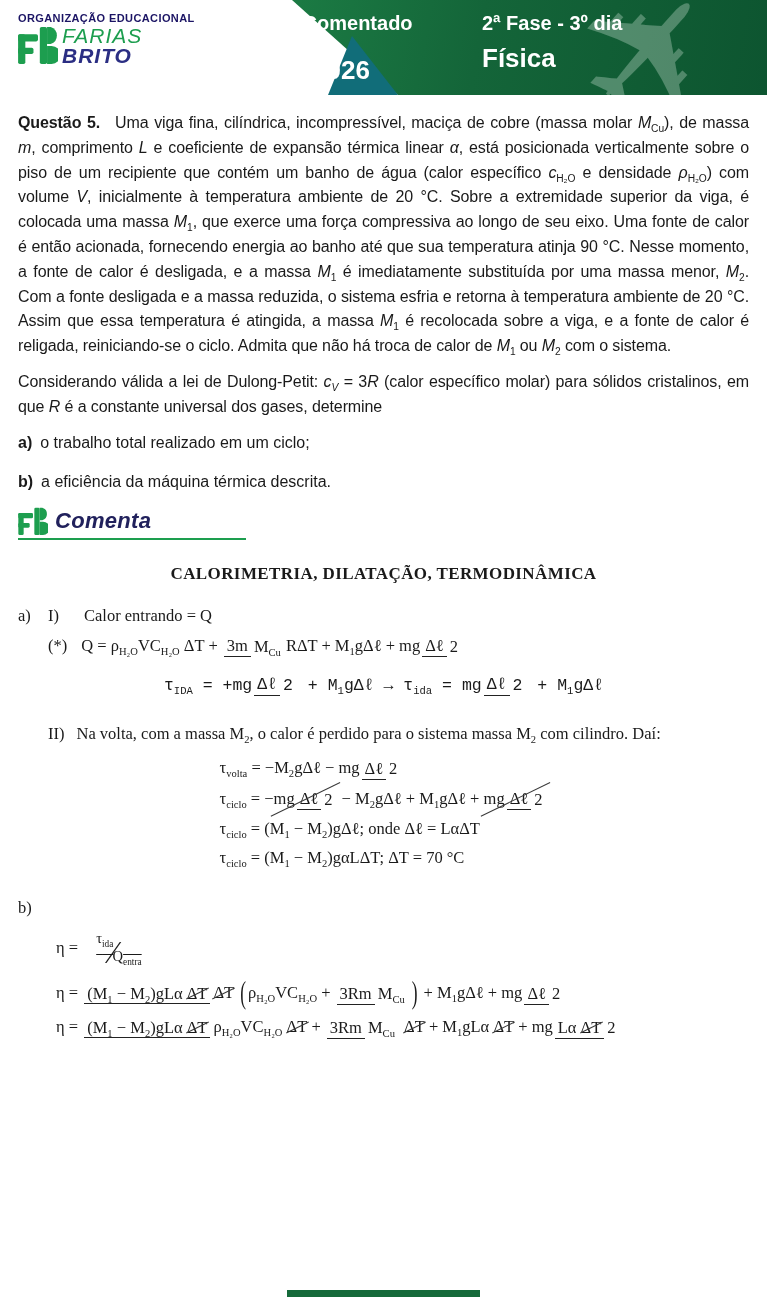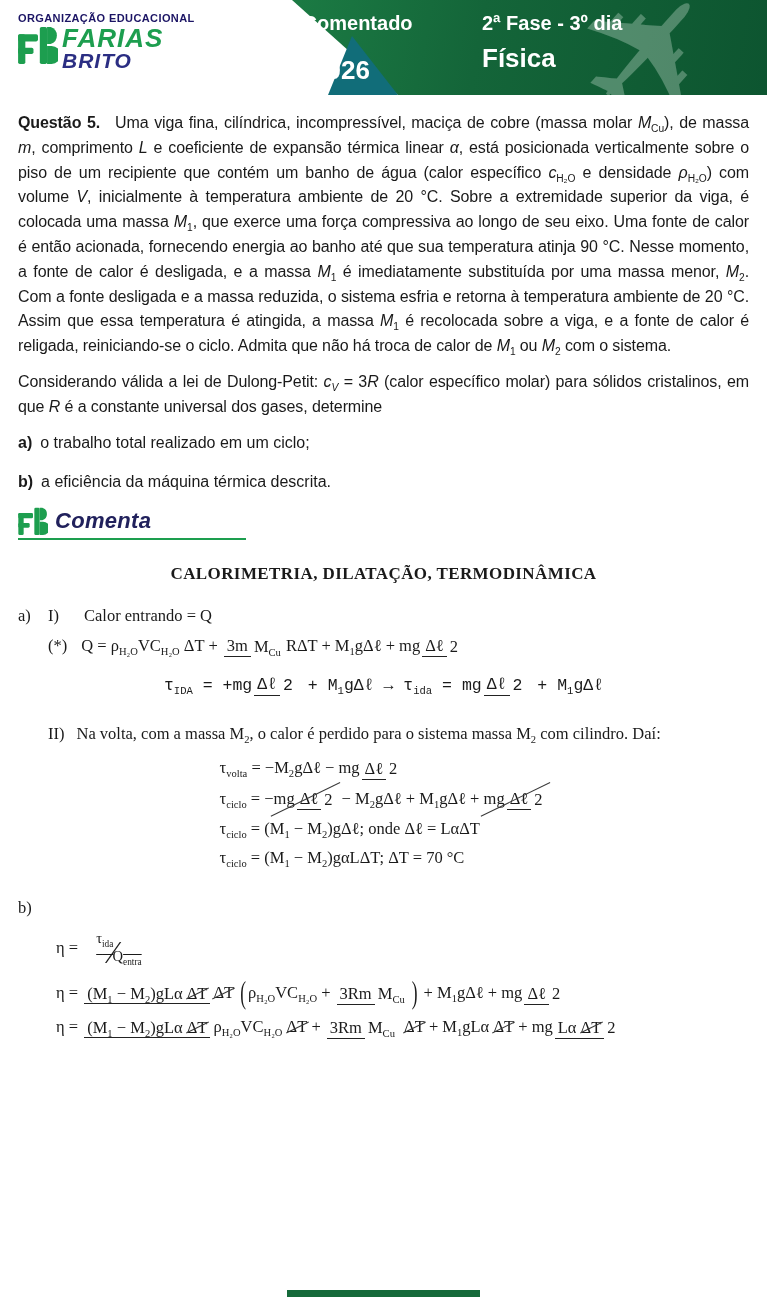--- a/index.html
+++ b/index.html
@@ -14,21 +14,21 @@
   .plane{position:absolute;right:46px;top:-34px;font-size:172px;line-height:1;
     color:rgba(233,244,236,0.30);transform:rotate(-48deg);}
   .hdr-white{position:absolute;inset:0;background:#ffffff;
     clip-path:polygon(0 0,292px 0,398px 100%,0 100%);}
   .hdr-teal{position:absolute;inset:0;background:#116d79;
     clip-path:polygon(352px 38%,398px 100%,328px 100%);}
   .logo{position:absolute;left:18px;top:12px;width:250px;}
   .org{color:#1b1464;font-weight:bold;font-size:11px;letter-spacing:0.4px;}
   .logo-row{display:flex;align-items:flex-start;margin-top:2px;gap:4px;}
   .brand{line-height:0.95;}
-  .brand-top{color:#1d9e4f;font-weight:bold;font-style:italic;font-size:26px;letter-spacing:1px;}
+  .brand-top{color:#1d9e4f;font-weight:normal;font-style:italic;font-size:21px;letter-spacing:1px;}
   .brand-bot{color:#2b2e83;font-weight:bold;font-style:italic;font-size:21px;letter-spacing:1px;}
   .hdr-center{position:absolute;left:192px;top:12px;width:230px;text-align:center;color:#fff;}
   .h-title{font-size:20px;font-weight:bold;}
   .h-edition{font-size:26px;font-weight:bold;margin-top:20px;}
   .hdr-right{position:absolute;left:482px;top:12px;width:250px;text-align:left;color:#fff;}
   .h-phase{font-size:20px;font-weight:bold;}
   .h-subject{font-size:26px;font-weight:bold;margin-top:8px;}
   
   .content{padding:0 18px;}
   .q-body{margin:16px 0 0;font-size:16px;line-height:1.55;text-align:justify;letter-spacing:-0.1px;}

